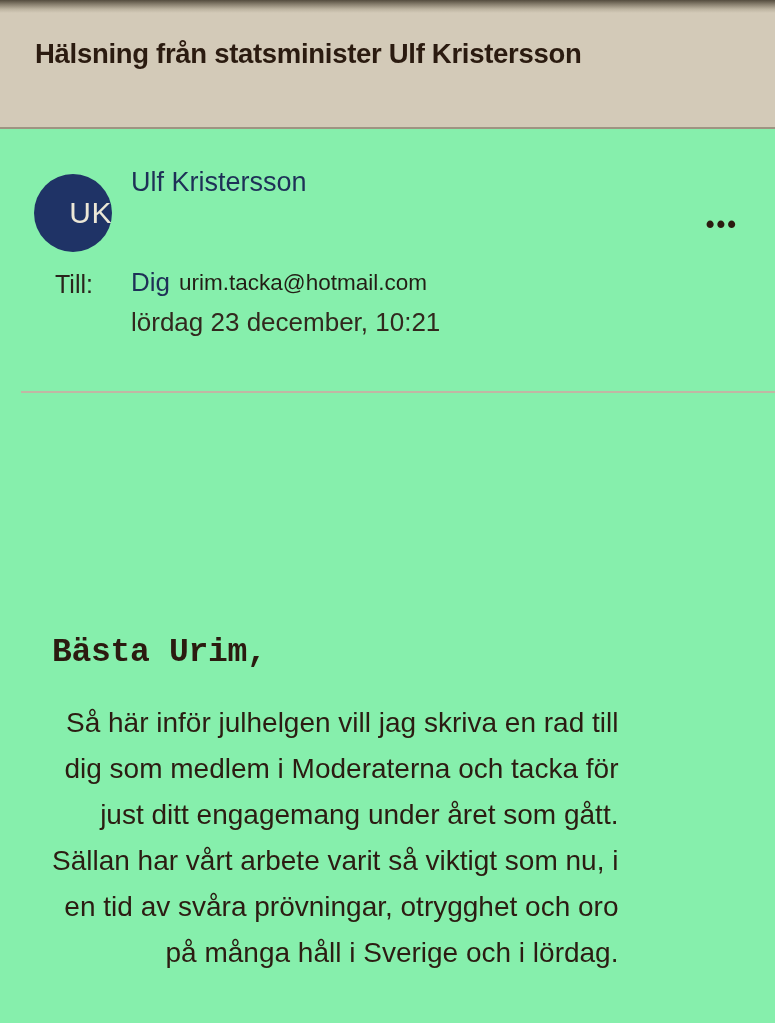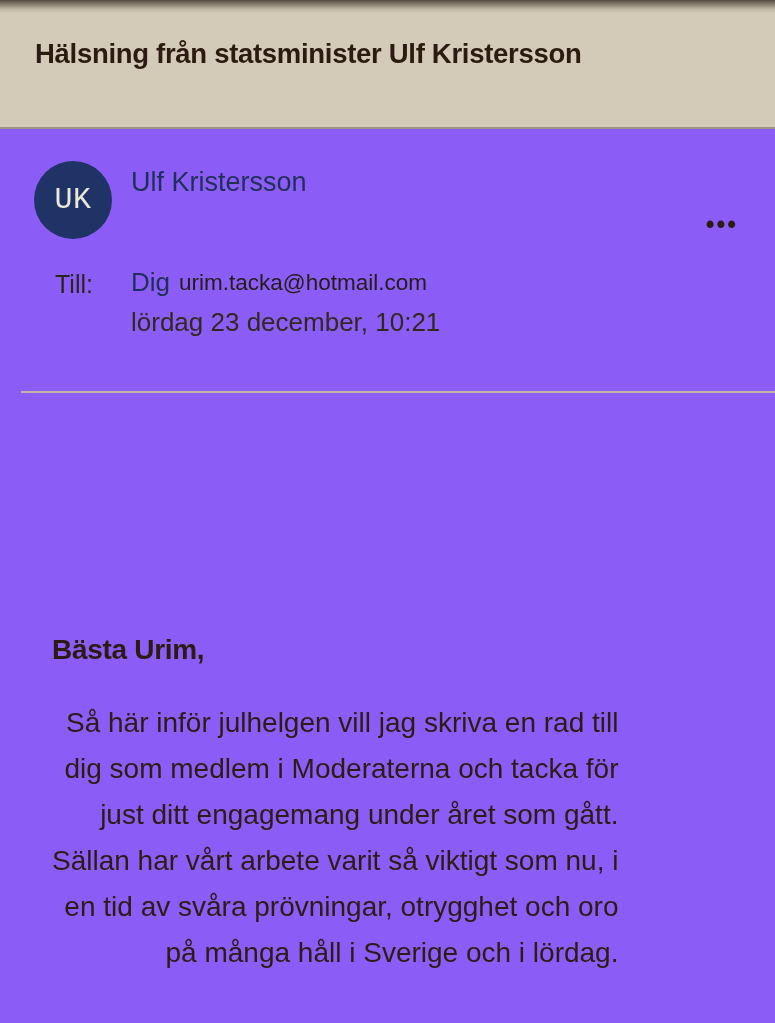--- a/index.html
+++ b/index.html
@@ -4,21 +4,21 @@
 <style>
   html, body { margin: 0; padding: 0; }
   body {
     font-family: "Liberation Sans", sans-serif;
     background: #e2d8c2;
   }
   .screen {
     position: relative;
     width: 775px;
     height: 1023px;
-    background: #8b5cf6;
+    background: #86efac;
     overflow: hidden;
   }
   
   .subject-header {
     position: absolute;
     left: 0; top: 0;
     width: 775px; height: 129px;
     background: #d3cab8;
     border-bottom: 2px solid #9e9482;
     box-sizing: border-box;
@@ -34,28 +34,27 @@
     left: 35px; top: 38px;
     font-size: 27.5px;
     font-weight: 700;
     letter-spacing: -0.3px;
     color: #2b1b10;
     white-space: nowrap;
   }
   
   .avatar {
     position: absolute;
-    left: 34px; top: 161px;
+    left: 34px; top: 174px;
     width: 78px; height: 78px;
     border-radius: 50%;
     background: #1f3366;
     display: flex;
     align-items: center;
-    justify-content: center;
-    font-family: Liberation Mono, monospace;
+    justify-content: flex-end;
   }
   .avatar-initials {
     color: #ece7d6;
     font-size: 30px;
     font-weight: 400;
     letter-spacing: 0.5px;
   }
   .sender-name {
     position: absolute;
     left: 131px; top: 167px;
@@ -114,25 +113,26 @@
   .meta-divider {
     position: absolute;
     left: 21px; top: 391px;
     width: 754px; height: 2px;
     background: #c1b7a4;
   }
   
   .greeting {
     position: absolute;
     left: 52px; top: 634px;
-    font-size: 28px;
+    font-size: 33px;
     font-weight: 700;
     letter-spacing: -0.3px;
     color: #2b1b10;
     white-space: nowrap;
+    font-family: Liberation Mono, monospace;
   }
   .paragraph {
     position: absolute;
     left: 52px; top: 700px;
     font-size: 28px;
     line-height: 46px;
     color: #2c1c12;
   }
   .paragraph-line { white-space: nowrap; text-align: right; }
 </style>

